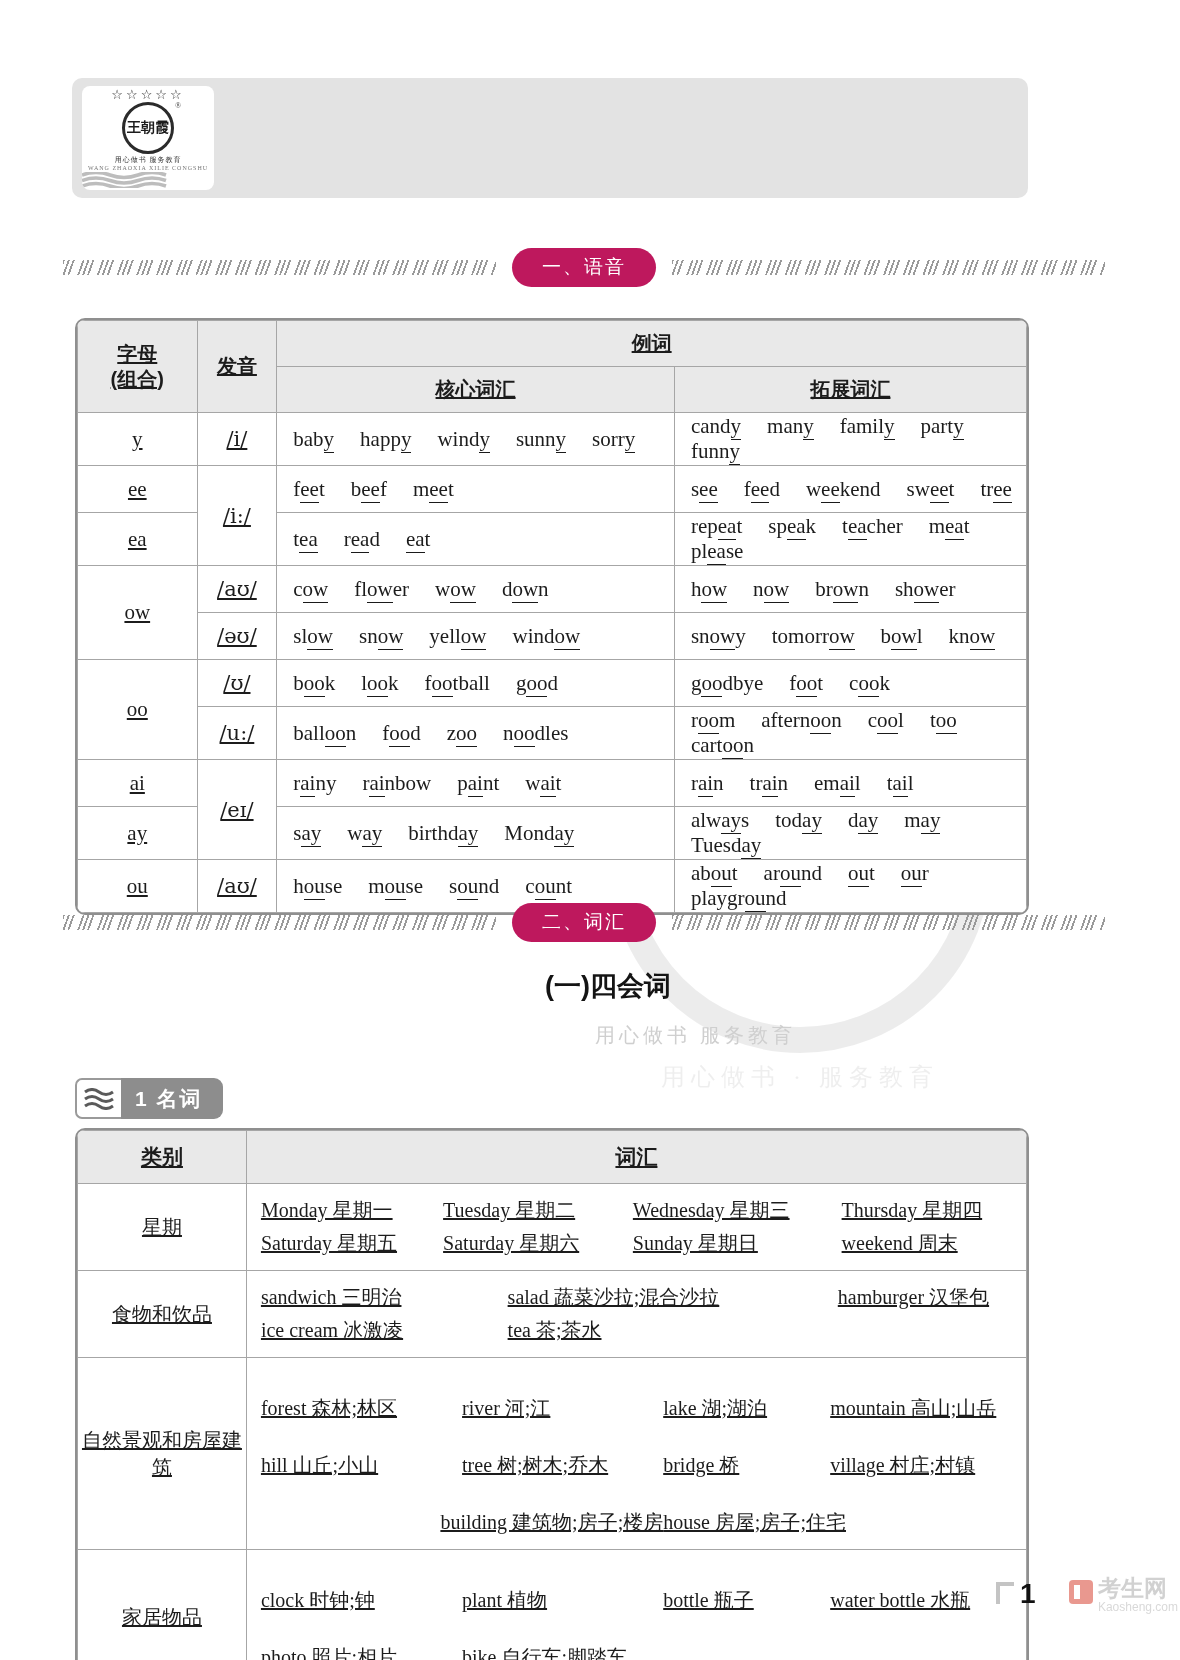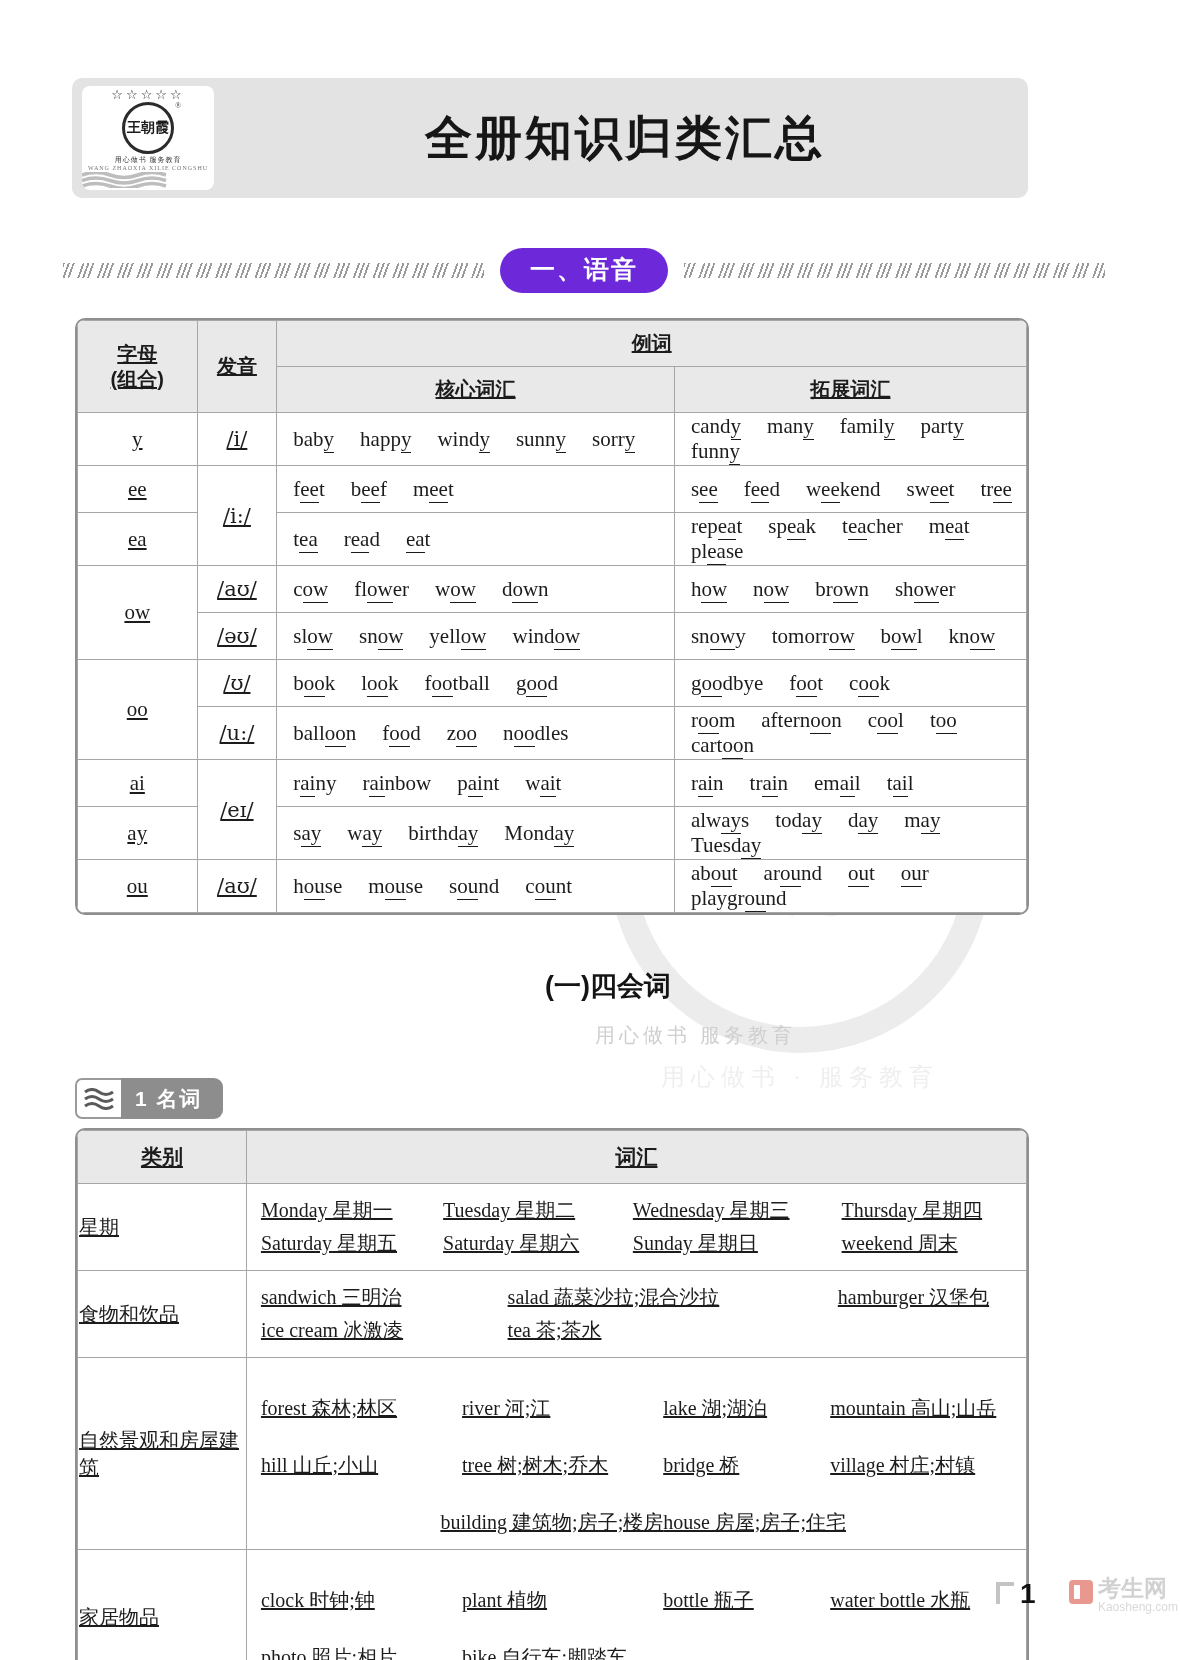--- a/index.html
+++ b/index.html
@@ -24,22 +24,22 @@
   .banner-title{font-family:"Liberation Sans",sans-serif;font-weight:900;font-size:47px;
                 letter-spacing:3px;color:#161616;}
 
   
   .sec-row{position:absolute;left:63px;width:1042px;display:flex;align-items:center;gap:16px;}
   .hatch{flex:1;height:15px;
          background:repeating-linear-gradient(110deg,
            #9a9a9a 0 1.8px,transparent 1.8px 4.6px,
            #9a9a9a 4.6px 6.4px,transparent 6.4px 9.2px,
            #9a9a9a 9.2px 11px,transparent 11px 18.5px);}
-  .badge{background:#6d28d9;color:#ffffff;font-family:"Liberation Sans",sans-serif;
-         font-weight:700;font-size:25px;line-height:1;padding:9px 30px 11px 30px;
+  .badge{background:#be185d;color:#ffffff;font-family:"Liberation Sans",sans-serif;
+         font-weight:400;font-size:19px;line-height:1;padding:9px 30px 11px 30px;
          border-radius:26px;letter-spacing:2px;white-space:nowrap;}
 
   .subtitle{position:absolute;left:18px;top:968px;width:1180px;text-align:center;
             font-family:"Liberation Sans",sans-serif;font-weight:700;font-size:27px;color:#141414;}
 
   
   .nbadge{position:absolute;left:75px;top:1078px;display:flex;align-items:stretch;height:41px;}
   .nbadge-icon{width:46px;background:#fff;border:2px solid #9a9a9a;border-right:none;
                border-radius:7px 0 0 7px;display:flex;align-items:center;justify-content:center;box-sizing:border-box;}
   .nbadge-label{background:#8d8d8d;color:#fff;font-family:"Liberation Sans",sans-serif;
@@ -60,21 +60,21 @@
   .c-letter{width:12.6%;text-align:center;font-size:21px;}
   .c-sound{width:8.4%;text-align:center;font-family:"DejaVu Serif","DejaVu Sans",serif;font-size:20px;}
   .c-words{padding-left:16px;}
   .c-words.core{width:41.9%;}
   .w{display:inline-block;margin-right:26px;white-space:nowrap;}
   .w:last-child{margin-right:0;}
   u{text-decoration:none;border-bottom:1.5px solid #1a1a1a;padding-bottom:1px;}
 
   .tbl2{top:1128px;}
   .tbl2 th{height:50px;font-size:21px;}
-  .c-cat{width:17.8%;font-size:20px;}
+  .c-cat{width:17.8%;text-align:center;font-size:20px;}
   .c-voc{padding:10px 6px 10px 14px;vertical-align:middle;}
   .nline{display:grid;line-height:33px;font-size:20px;}
   .nitem{white-space:nowrap;}
   .ngrid-0{grid-template-columns:24% 25% 27.5% 23.5%;}
   .ngrid-1{grid-template-columns:32.5% 43.5% 24%;}
   .ngrid-2,.ngrid-3{grid-template-columns:26.5% 26.5% 22% 25%;margin-top:24px;}
 
   
   .footer-book{position:absolute;left:0;top:1582px;width:1050px;text-align:center;
                font-style:italic;font-size:21px;letter-spacing:2px;color:#222;}
@@ -120,23 +120,20 @@
         <span class="logo-reg">®</span>
       </div>
       <div class="logo-tagline">用心做书 服务教育</div>
       <div class="logo-ring-text">WANG ZHAOXIA XILIE CONGSHU</div>
       <svg class="logo-waves" width="132" height="16" viewBox="0 0 132 16">
         <path d="M0 3 q14 -5 28 0 t28 0 t28 0" fill="none" stroke="#bdbdbd" stroke-width="3.5"></path>
         <path d="M0 8.5 q14 -5 28 0 t28 0 t28 0" fill="none" stroke="#bdbdbd" stroke-width="3.5"></path>
         <path d="M0 14 q14 -5 28 0 t28 0 t28 0" fill="none" stroke="#bdbdbd" stroke-width="3.5"></path>
       </svg>
     </div>
-    <div class="banner-title-wrap">
-      <span class="banner-title">全册知识归类汇总</span>
-    </div>
   </div>
 
   <div class="sec-row" style="top:248px;">
     <div class="hatch"></div>
     <div class="badge">一、语音</div>
     <div class="hatch"></div>
   </div>
 
   <div class="tbl-wrap tbl1">
     <table>
@@ -206,20 +203,25 @@
           <tr>
             <td class="c-letter" rowspan="1">ou</td>
             <td class="c-sound" rowspan="1">/aʊ/</td>
             <td class="c-words core"><span class="w">h<u>ou</u>se</span><span class="w">m<u>ou</u>se</span><span class="w">s<u>ou</u>nd</span><span class="w">c<u>ou</u>nt</span></td>
             <td class="c-words"><span class="w">ab<u>ou</u>t</span><span class="w">ar<u>ou</u>nd</span><span class="w"><u>ou</u>t</span><span class="w"><u>ou</u>r</span><span class="w">playgr<u>ou</u>nd</span></td>
           </tr>
         </tbody>
     </table>
   </div>
 
+  <div class="sec-row" style="top:903px;">
+    <div class="hatch"></div>
+    <div class="badge">二、词汇</div>
+    <div class="hatch"></div>
+  </div>
 
   <div class="subtitle">(一)四会词</div>
 
   <div class="nbadge">
     <div class="nbadge-icon">
       <svg width="30" height="22" viewBox="0 0 30 22">
         <path d="M1 4 q7 -5 14 0 t14 0" fill="none" stroke="#5a5a5a" stroke-width="3"></path>
         <path d="M1 11 q7 -5 14 0 t14 0" fill="none" stroke="#5a5a5a" stroke-width="3"></path>
         <path d="M1 18 q7 -5 14 0 t14 0" fill="none" stroke="#5a5a5a" stroke-width="3"></path>
       </svg>

